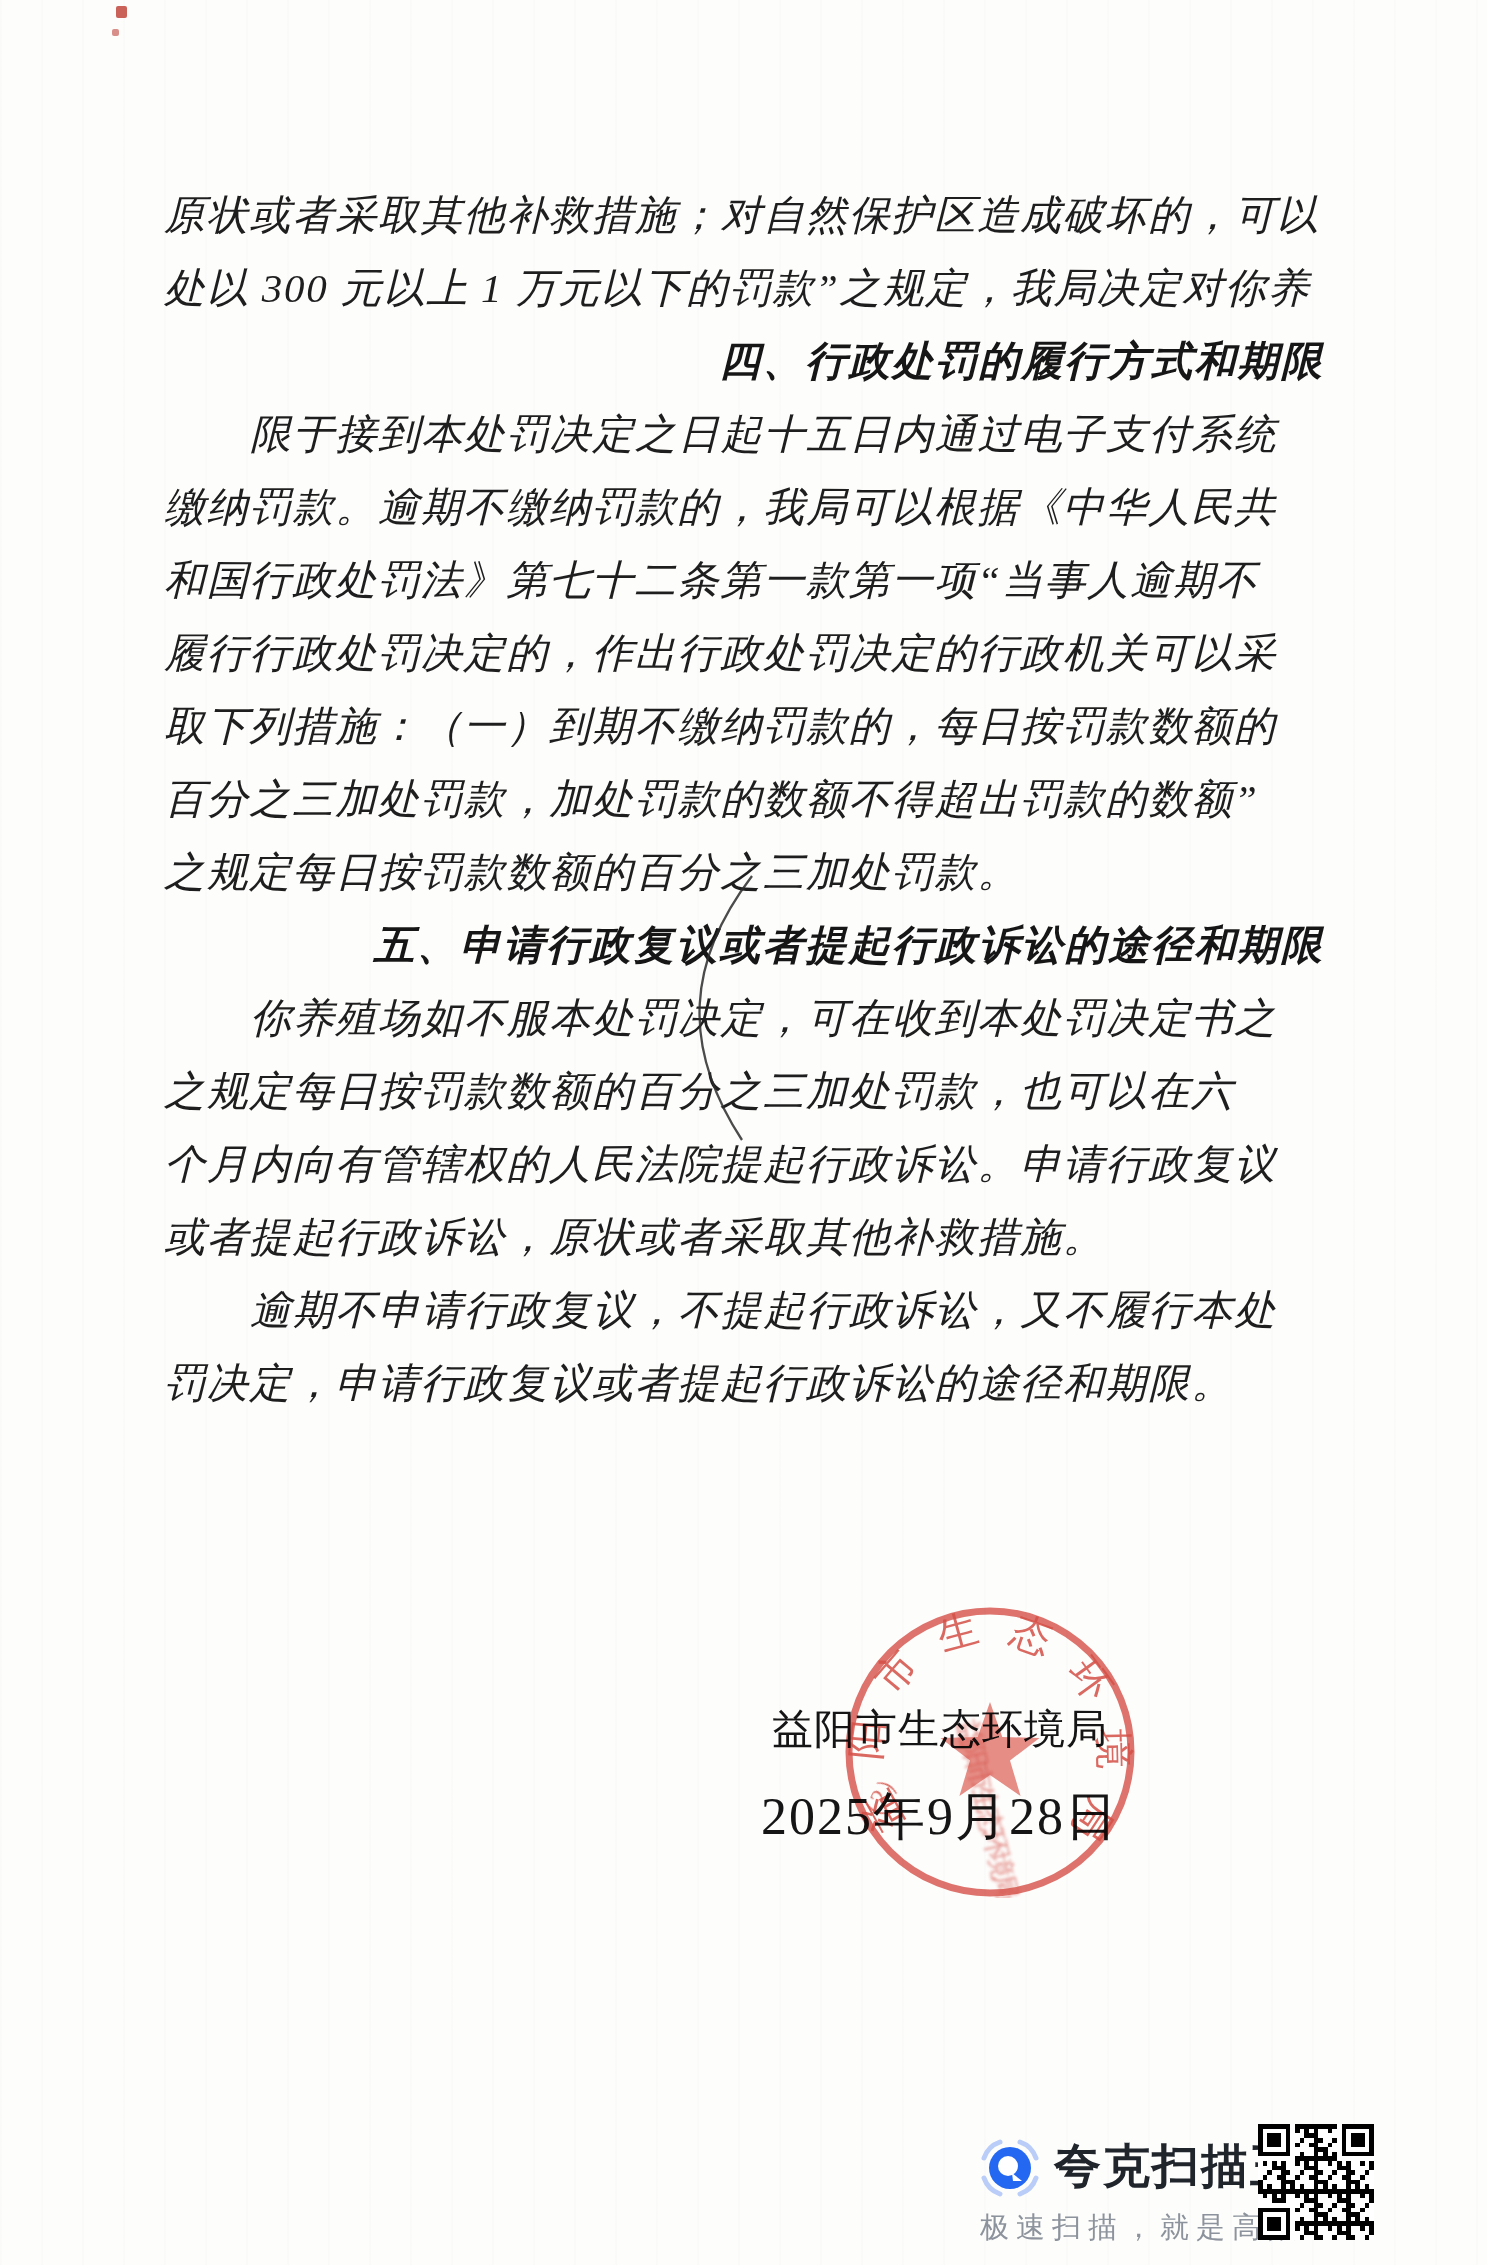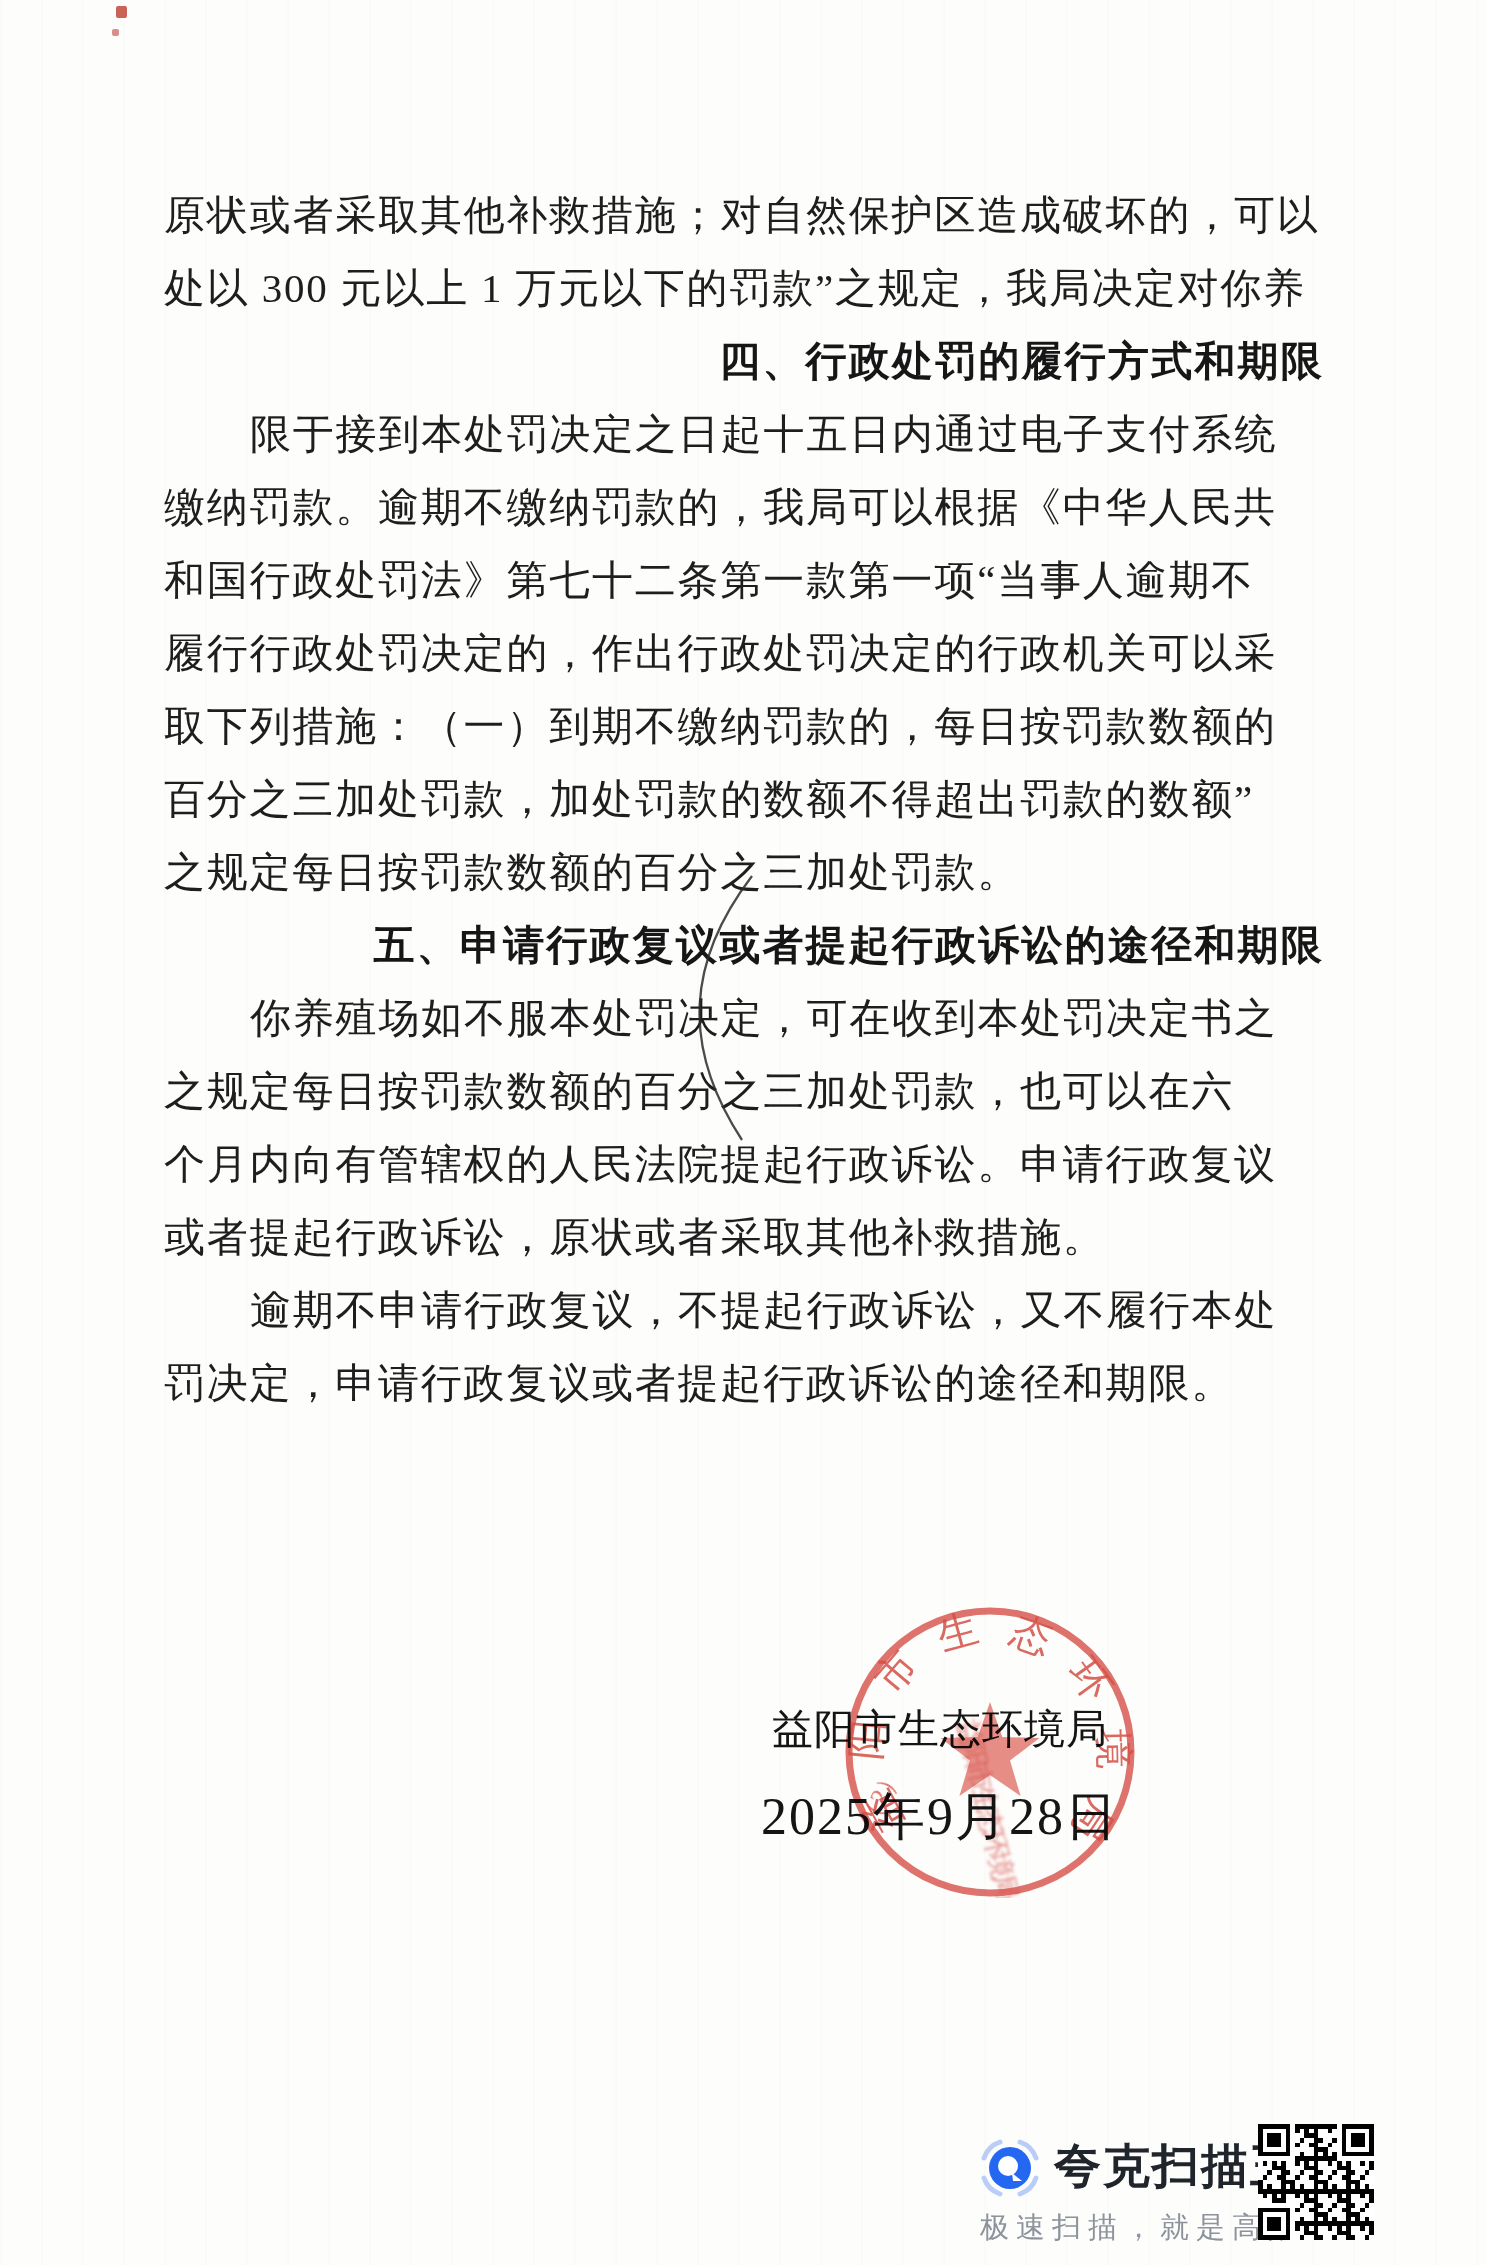--- a/index.html
+++ b/index.html
@@ -15,20 +15,21 @@
       #fdfdfc;
   }
   
   .doc{
     position:absolute;left:164px;top:179px;width:1160px;
     color:#1e1e1e;
   }
   .doc-line{
     height:73px;line-height:73px;font-size:41px;letter-spacing:1.8px;
     white-space:nowrap;
+    font-style:italic;
   }
   .doc-line.indent{padding-left:86px;}
   .doc-line.heading{font-weight:700;letter-spacing:2.2px;color:#161616;text-align:right;}
   
   .signature{
     position:absolute;left:690px;top:1706px;width:500px;text-align:center;
     color:#151515;
   }
   .sig-org{font-size:41px;letter-spacing:1px;line-height:46px;}
   .sig-date{font-size:52px;letter-spacing:2px;line-height:46px;margin-top:42px;}

